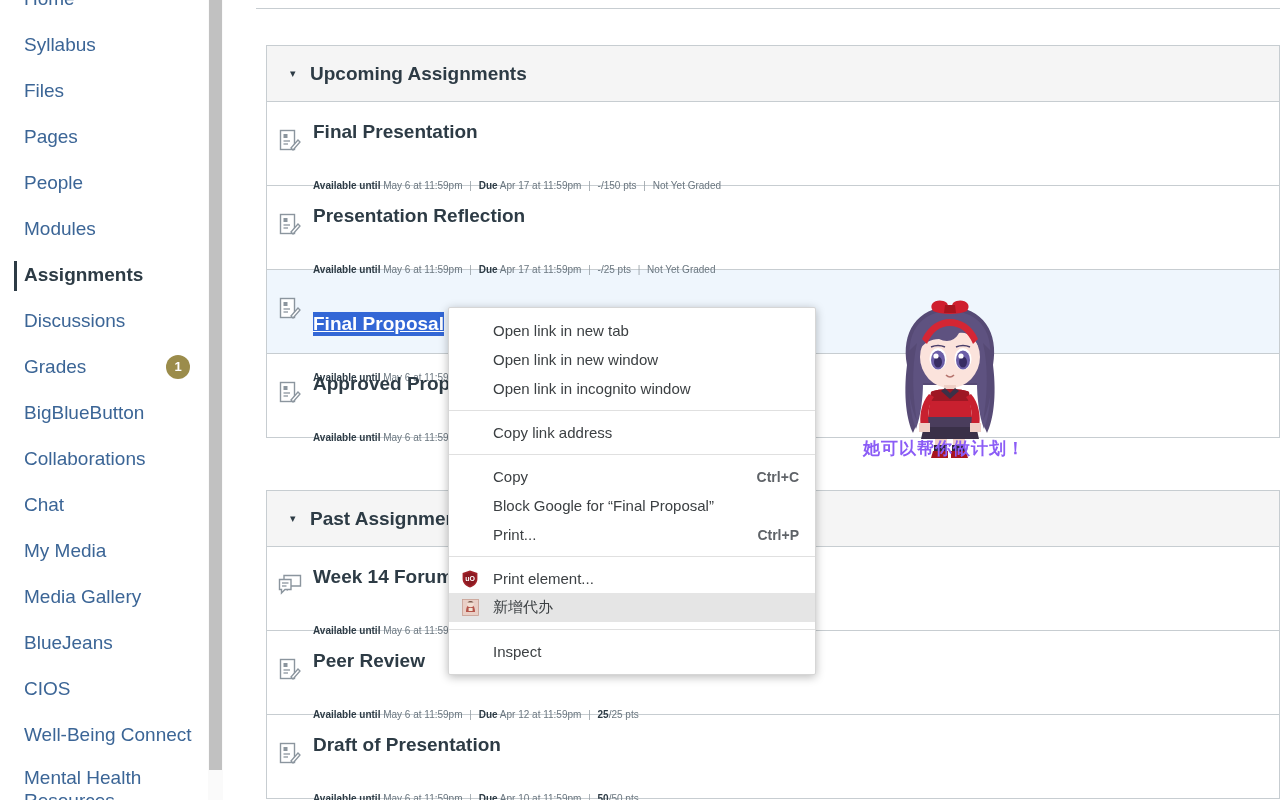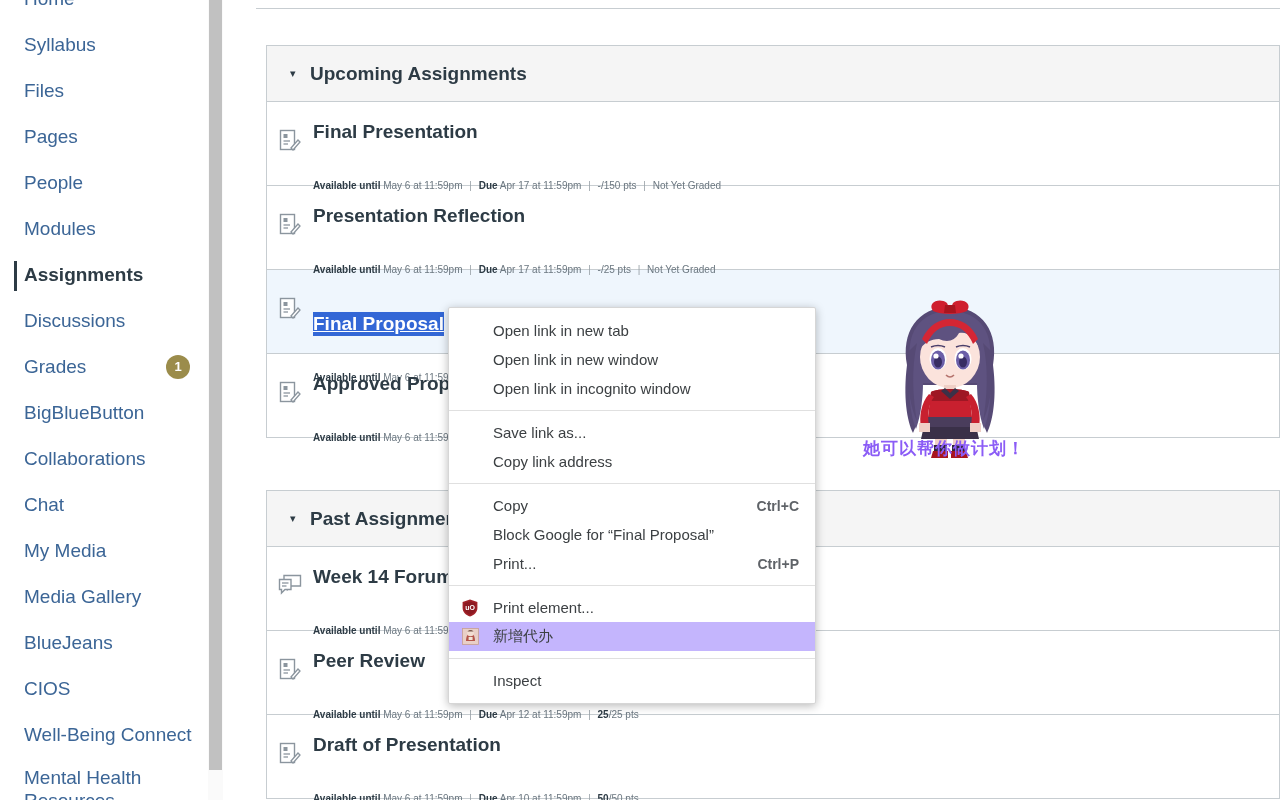--- a/index.html
+++ b/index.html
@@ -206,21 +206,21 @@
   }
   .cm-item {
     display: flex;
     align-items: center;
     height: 29px;
     padding: 0 16px 0 44px;
     white-space: nowrap;
     cursor: default;
     justify-content: flex-end;
   }
-  .cm-item.hovered { background: #c4b5fd; }
+  .cm-item.hovered { background: #e5e5e5; }
   .cm-label { flex: 1 1 auto; }
   .cm-accel { color: #5f6368; font-size: 14px; padding-left: 24px; font-weight: bold; }
   .cm-sep {
     height: 1px;
     background: #e0e0e0;
     margin: 7px 0;
   }
   .cm-icon {
     position: absolute;
     left: 12px;
@@ -556,23 +556,20 @@
   </div>
   <div class="cm-item">
     <span class="cm-label">Open link in new window</span>
   </div>
   <div class="cm-item">
     <span class="cm-label">Open link in incognito window</span>
   </div>
 
   <div class="cm-sep"></div>
 
-  <div class="cm-item">
-    <span class="cm-label">Save link as...</span>
-  </div>
   <div class="cm-item">
     <span class="cm-label">Copy link address</span>
   </div>
 
   <div class="cm-sep"></div>
 
   <div class="cm-item">
     <span class="cm-label">Copy</span>
     <span class="cm-accel">Ctrl+C</span>
   </div>

